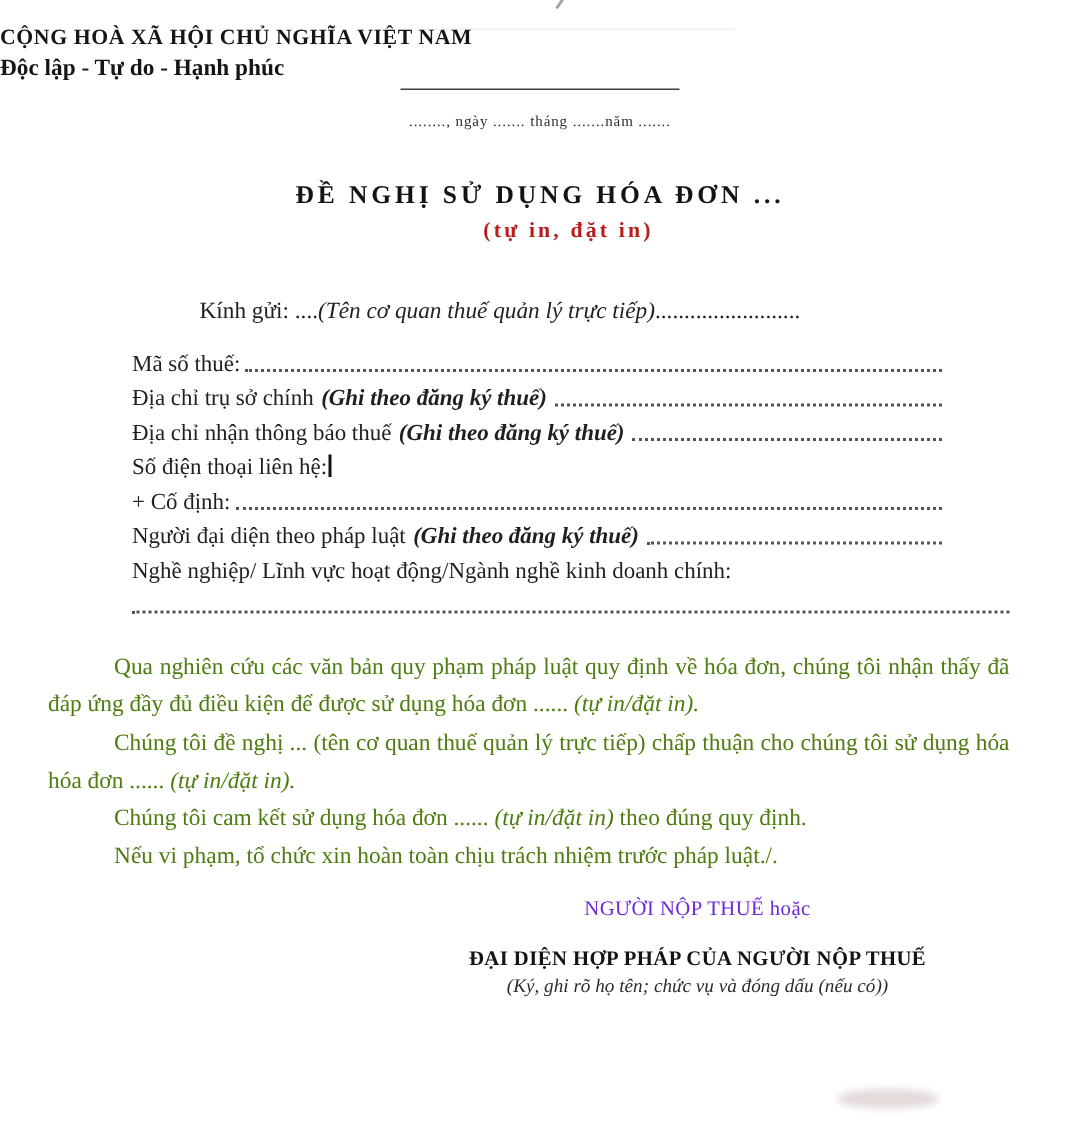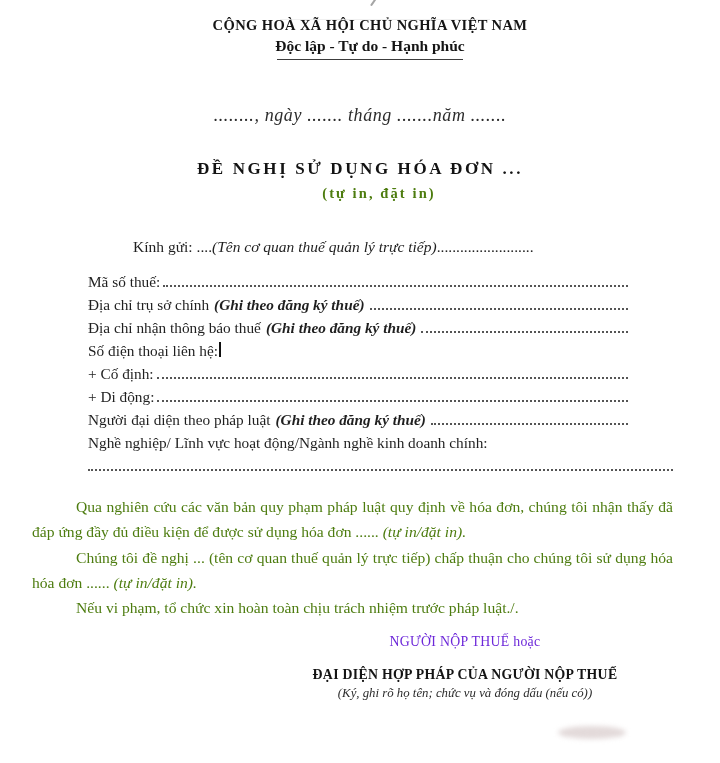--- a/index.html
+++ b/index.html
@@ -7,29 +7,29 @@
     width:720px; height:763px;
     background:#ffffff;
     font-family:"Liberation Serif","DejaVu Serif",serif;
     color:#1f1f1f;
     position:relative;
     overflow:hidden;
   }
   .page { position:absolute; inset:0; }
 
   
-  .header { text-align:center; padding-top:17px;padding-left:20px; }
+  .header { text-align:left; padding-top:17px; }
   .motto1 { font-weight:bold; font-size:14.5px; letter-spacing:0.4px; color:#151515; }
   .motto2 { font-weight:bold; font-size:15.5px; margin-top:3px; color:#151515; }
   .motto-underline { width:186px; height:0; border-top:1.6px solid #3c3c3c; margin:4px auto 0; }
 
-  .dateline { text-align:center; font-style:italic; font-size:18px; margin-top:45px; color:#2c2c2c; letter-spacing:0.6px; }
+  .dateline { text-align:center; font-size:10px; margin-top:16px; color:#2c2c2c; letter-spacing:0.6px; }
 
   .title { text-align:center; font-weight:bold; font-size:17px; letter-spacing:2.6px; margin-top:33px; color:#131313; }
-  .subtitle { text-align:center; font-weight:bold; font-size:14.5px; letter-spacing:2.1px; margin-top:6px; color:#4d7c0f;padding-left:38px; }
+  .subtitle { text-align:center; font-weight:bold; font-size:14.5px; letter-spacing:2.1px; margin-top:6px; color:#b91c1c;padding-left:38px; }
 
   .salutation { margin:36px 60px 0 133px; font-size:15.5px; }
   .sal-org { font-style:italic; }
 
   
   .fields { margin:14px 92px 0 88px; font-size:15.3px; }
   .frow { display:flex; height:23px; line-height:23px; }
   .flabel { white-space:pre; }
   .fnote { font-style:italic; white-space:pre; }
   .fnote:not(:empty) { margin-left:5px; margin-right:2px;font-weight:bold; }
@@ -99,45 +99,43 @@
     <div class="frow">
       <span class="flabel">Số điện thoại liên hệ:</span>
       <span class="cursor"></span>
     </div>
     <div class="frow">
       <span class="flabel">+ Cố định:</span>
       <span class="fnote"></span>
       <span class="leader"></span>
     </div>
     <div class="frow">
-      <span class="flabel">+ Di động:</span>
-      <span class="fnote"></span>
-      <span class="leader"></span>
-    </div>
-    <div class="frow">
       <span class="flabel">Người đại diện theo pháp luật</span>
       <span class="fnote">(Ghi theo đăng ký thuế)</span>
       <span class="leader"></span>
     </div>
     <div class="frow">
       <span class="flabel">Nghề nghiệp/ Lĩnh vực hoạt động/Ngành nghề kinh doanh chính:</span>
     </div>
     <div class="frow">
       <span class="leader leader-full"></span>
     </div>
   </div>
 
   <div class="paragraphs">
     <div class="para">
       <span>Qua nghiên cứu các văn bản quy phạm pháp luật quy định về hóa đơn, chúng tôi nhận thấy đã đáp ứng đầy đủ điều kiện để được sử dụng hóa đơn ...... </span><span class="it">(tự in/đặt in).</span><span></span>
     </div>
     <div class="para">
       <span>Chúng tôi đề nghị ... (tên cơ quan thuế quản lý trực tiếp) chấp thuận cho chúng tôi sử dụng hóa hóa đơn ...... </span><span class="it">(tự in/đặt in).</span><span></span>
     </div>
     <div class="para">
+      <span>Chúng tôi cam kết sử dụng hóa đơn ...... </span><span class="it">(tự in/đặt in)</span><span> theo đúng quy định.</span>
+    </div>
+    <div class="para">
       <span>Nếu vi phạm, tổ chức xin hoàn toàn chịu trách nhiệm trước pháp luật./.</span><span class="it"></span><span></span>
     </div>
   </div>
 
   <div class="signature">
     <div class="sig1">NGƯỜI NỘP THUẾ hoặc</div>
     <div class="sig2">ĐẠI DIỆN HỢP PHÁP CỦA NGƯỜI NỘP THUẾ</div>
     <div class="sig3">(Ký, ghi rõ họ tên; chức vụ và đóng dấu (nếu có))</div>
   </div>
 

